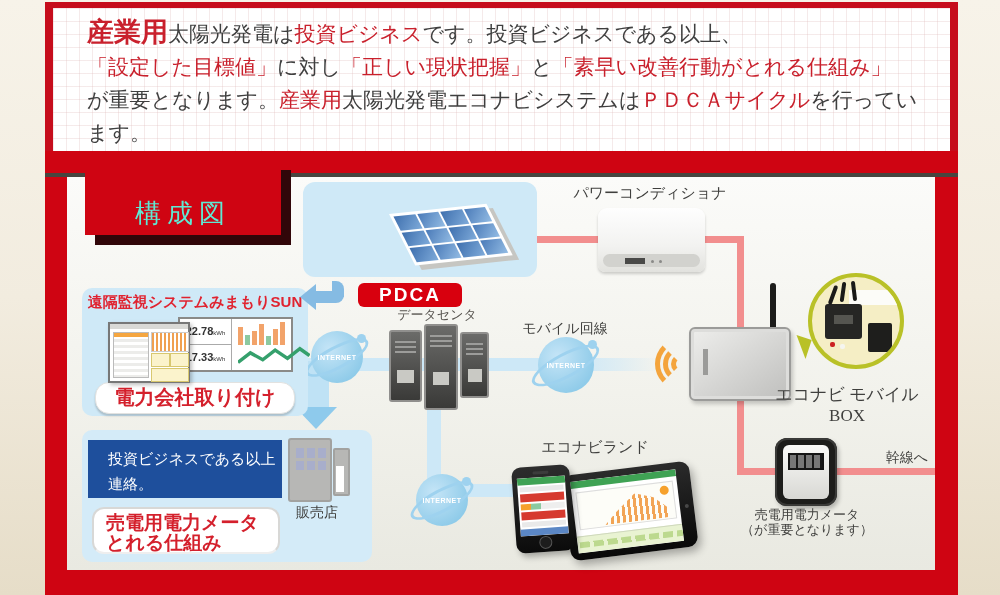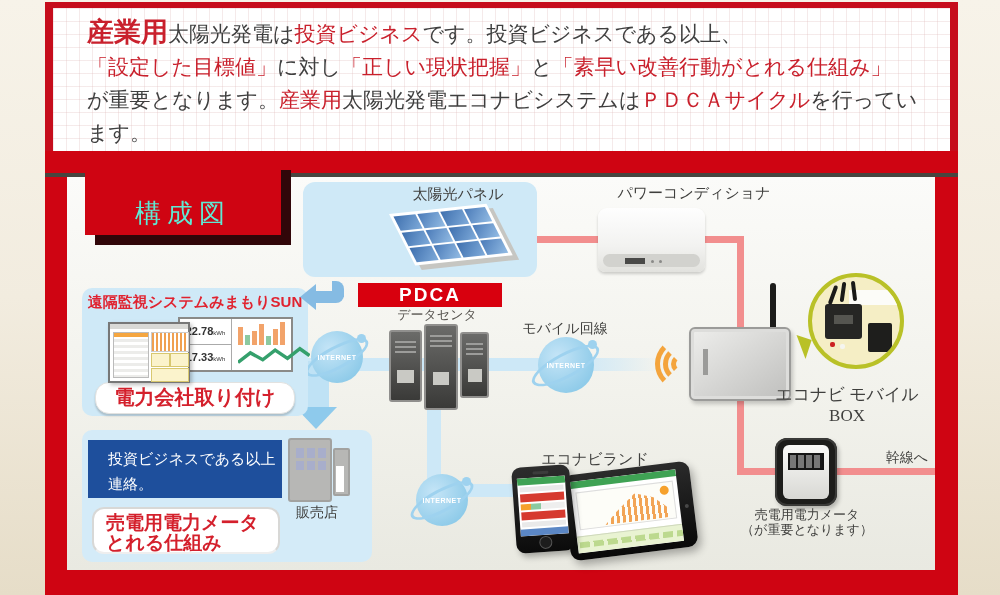--- a/index.html
+++ b/index.html
@@ -50,37 +50,37 @@
   }
   .solar-panel i{display:block;background:linear-gradient(135deg,#3e6fae,#7fabda);}
   .solar-panel i:nth-child(2n){background:linear-gradient(135deg,#4a7ab8,#93bce4);}
   .target-box{
     position:absolute;left:3px;top:36px;width:67px;height:46px;background:#fff;border-radius:8px;
     box-shadow:1px 2px 3px rgba(0,0,0,.25);
     color:#d3232e;font-weight:bold;font-size:13px;text-align:center;line-height:17px;padding-top:6px;box-sizing:border-box;
   }
   
   .pdca-box{
-    position:absolute;left:291px;top:106px;width:144px;height:24px;background:#d8000e;z-index:5;
-    color:#fff;font-weight:bold;font-size:19px;letter-spacing:2px;text-align:center;line-height:24px;
+    position:absolute;left:291px;top:106px;width:104px;height:24px;background:#d8000e;z-index:5;
+    color:#fff;font-weight:bold;font-size:19px;letter-spacing:2px;text-align:center;line-height:24px;border-radius:6px;
   }
   .return-arrow{position:absolute;left:233px;top:104px;width:52px;height:32px;z-index:5;}
   .ra-head{position:absolute;left:0;top:3px;width:0;height:0;border-top:13px solid transparent;border-bottom:13px solid transparent;border-right:16px solid #85bbe3;}
   .ra-h{position:absolute;left:14px;top:10px;width:30px;height:12px;background:#85bbe3;border-radius:0 0 8px 0;}
   .ra-v{position:absolute;left:32px;top:0;width:12px;height:16px;background:#85bbe3;border-radius:0 8px 0 0;}
   
   .dc-label{left:300px;top:129px;width:140px;font-size:13px;color:#56534e;}
   .rack{position:absolute;background:linear-gradient(180deg,#6b6b69,#3a3a38);border:2px solid #908f8d;border-radius:3px;box-sizing:border-box;z-index:2;}
   .rack .stripes{position:absolute;left:4px;right:4px;top:9px;height:15px;background:repeating-linear-gradient(180deg,#9c9c9a 0 2px,transparent 2px 5px);}
   .rack .screen{position:absolute;left:22%;width:56%;top:56%;height:13px;background:#c9c9c4;}
   .rack-l{left:322px;top:153px;width:33px;height:72px;}
   .rack-c{left:357px;top:147px;width:34px;height:86px;z-index:3;}
   .rack-r{left:393px;top:155px;width:29px;height:66px;}
   
-  .pc-label{left:503px;top:7px;width:160px;font-size:15px;margin-left:44px;}
+  .pc-label{left:503px;top:7px;width:160px;font-size:15px;}
   .powercond{
     position:absolute;left:531px;top:31px;width:107px;height:64px;z-index:3;
     background:linear-gradient(180deg,#fefefe 0%,#f2f2f0 60%,#e2e2de 100%);
     border-radius:9px 9px 7px 7px;box-shadow:0 2px 3px rgba(0,0,0,.18);
   }
   .pc-strip{position:absolute;left:5px;right:5px;bottom:5px;height:13px;background:#d2d2ce;border-radius:7px;}
   .pc-disp{position:absolute;left:22px;top:4px;width:20px;height:6px;background:#4a4a48;}
   .pc-dot{position:absolute;top:6px;width:3px;height:3px;border-radius:50%;background:#8a8a88;}
   .pc-dot1{left:48px;} .pc-dot2{left:56px;}
   
@@ -145,21 +145,21 @@
     border:2px solid #d8d8d6;border-bottom-color:#eee;
     color:#d4202c;font-weight:bold;font-size:19px;line-height:20px;padding:4px 0 0 12px;box-sizing:border-box;}
   .shop{position:absolute;left:206px;top:8px;width:62px;height:64px;}
   .shop-main{position:absolute;left:0;top:0;width:44px;height:64px;background:#b7b7b5;border:2px solid #a2a2a0;border-radius:3px;box-sizing:border-box;}
   .shop-win{position:absolute;left:6px;top:8px;width:30px;height:22px;display:grid;grid-template-columns:repeat(3,1fr);grid-template-rows:repeat(2,1fr);gap:3px;}
   .shop-win i{display:block;background:#a8aecb;}
   .shop-tower{position:absolute;right:0;top:10px;width:17px;height:48px;background:#b7b7b5;border:2px solid #a2a2a0;border-radius:2px;box-sizing:border-box;}
   .shop-door{position:absolute;right:4px;top:16px;width:8px;height:26px;background:#fff;}
   .shop-label{position:absolute;left:180px;top:74px;width:110px;text-align:center;font-size:14px;color:#3f3f3d;}
   
-  .el-label{left:438px;top:273px;width:180px;font-size:15px;}
+  .el-label{left:438px;top:261px;width:180px;font-size:15px;}
   .phone{position:absolute;left:447px;top:289px;width:58px;height:86px;border-radius:9px;z-index:6;
     background:linear-gradient(180deg,#2d2d2d,#0b0b0b);transform:rotate(-4deg);box-shadow:3px 4px 6px rgba(0,0,0,.3);}
   .phone .spk{position:absolute;top:5px;left:50%;margin-left:-8px;width:16px;height:3px;background:#3c3c3c;border-radius:2px;}
   .phone .scr{position:absolute;left:5px;right:5px;top:11px;height:58px;background:#fff;overflow:hidden;}
   .ph-h{height:7px;background:#3fa254;}
   .ph-g1{margin:2px 2px 0;height:5px;background:#e9e9e9;}
   .ph-red{margin:2px 2px 0;height:8px;background:#d63a2f;}
   .ph-mix{margin:2px 2px 0;height:6px;background:linear-gradient(90deg,#f6a12c 0 10px,#8cc9a0 10px 20px,#eee 20px 100%);}
   .ph-f{position:absolute;bottom:0;left:0;right:0;height:7px;background:#5b87c5;}
   .phone .home{position:absolute;bottom:3px;left:50%;margin-left:-6px;width:11px;height:11px;border-radius:50%;background:#1d1d1d;border:1px solid #555;}
@@ -229,21 +229,20 @@
     <div class="rline rline-v1"></div>
     <div class="rline rline-h2"></div>
 
     <div class="bband bband-h1"></div>
     <div class="bband bband-v1"></div>
     <div class="bband bband-h2"></div>
     <div class="bband bband-v2"></div>
     <div class="bband-arrow"></div>
 
     <div class="solar-box">
-      <div class="solar-label">太陽光パネル</div>
       <div class="solar-panel">
         <i></i>
           <i></i>
           <i></i>
           <i></i>
           <i></i>
           <i></i>
           <i></i>
           <i></i>
           <i></i>

